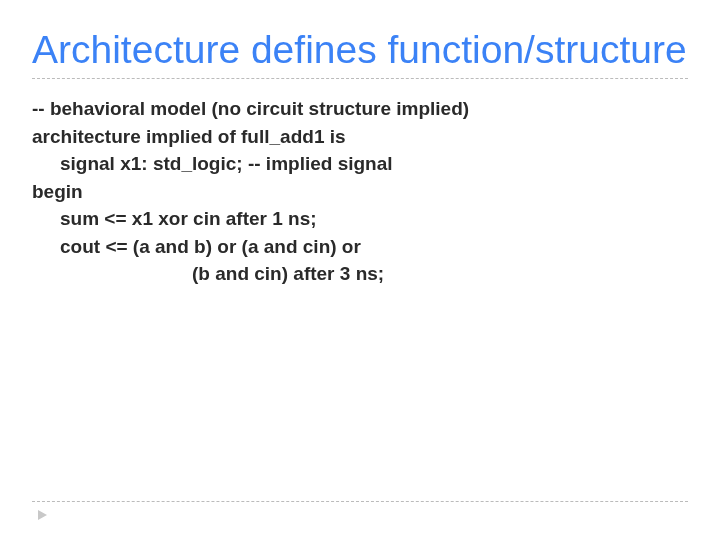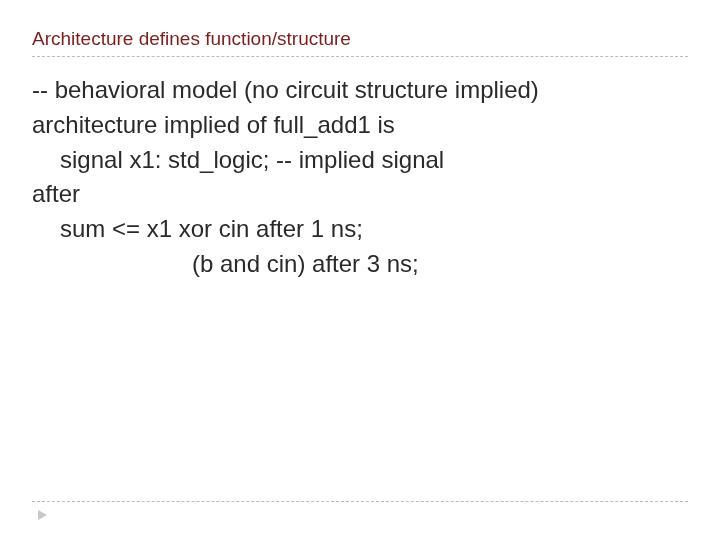--- a/index.html
+++ b/index.html
@@ -9,32 +9,32 @@
     }
     body {
       width: 720px;
       height: 540px;
       background: #ffffff;
       font-family: Arial, Helvetica, sans-serif;
       padding: 28px 32px;
       position: relative;
     }
     .title {
-      font-size: 19px;
-      color: #7f1d1d;
+      font-size: 39px;
+      color: #3b82f6;
       font-weight: 400;
       padding-bottom: 6px;
       border-bottom: 1px dashed #bbb;
       margin-bottom: 16px;
     }
     .code-block {
-      font-size: 24px;
+      font-size: 19px;
       color: #2a2a2a;
       line-height: 1.45;
-      font-weight: 400;
+      font-weight: 700;
     }
     .code-line {
       white-space: pre;
     }
     .indent1 {
       padding-left: 28px;
     }
     .indent2 {
       padding-left: 160px;
     }
@@ -58,19 +58,20 @@
   </style>
 </head>
 <body>
 
 <h1 class="title">Architecture defines function/structure</h1>
 
 <div class="code-block">
   <div class="code-line">-- behavioral model (no circuit structure implied)</div>
   <div class="code-line">architecture implied of full_add1 is</div>
   <div class="code-line indent1">signal x1: std_logic; -- implied signal</div>
-  <div class="code-line">after</div>
+  <div class="code-line">begin</div>
   <div class="code-line indent1">sum &lt;= x1 xor cin after 1 ns;</div>
+  <div class="code-line indent1">cout &lt;= (a and b) or (a and cin) or</div>
   <div class="code-line indent2">(b and cin) after 3 ns;</div>
 </div>
 
 <div class="footer-line"></div>
 <div class="footer-arrow"></div>
 
 </body></html>

